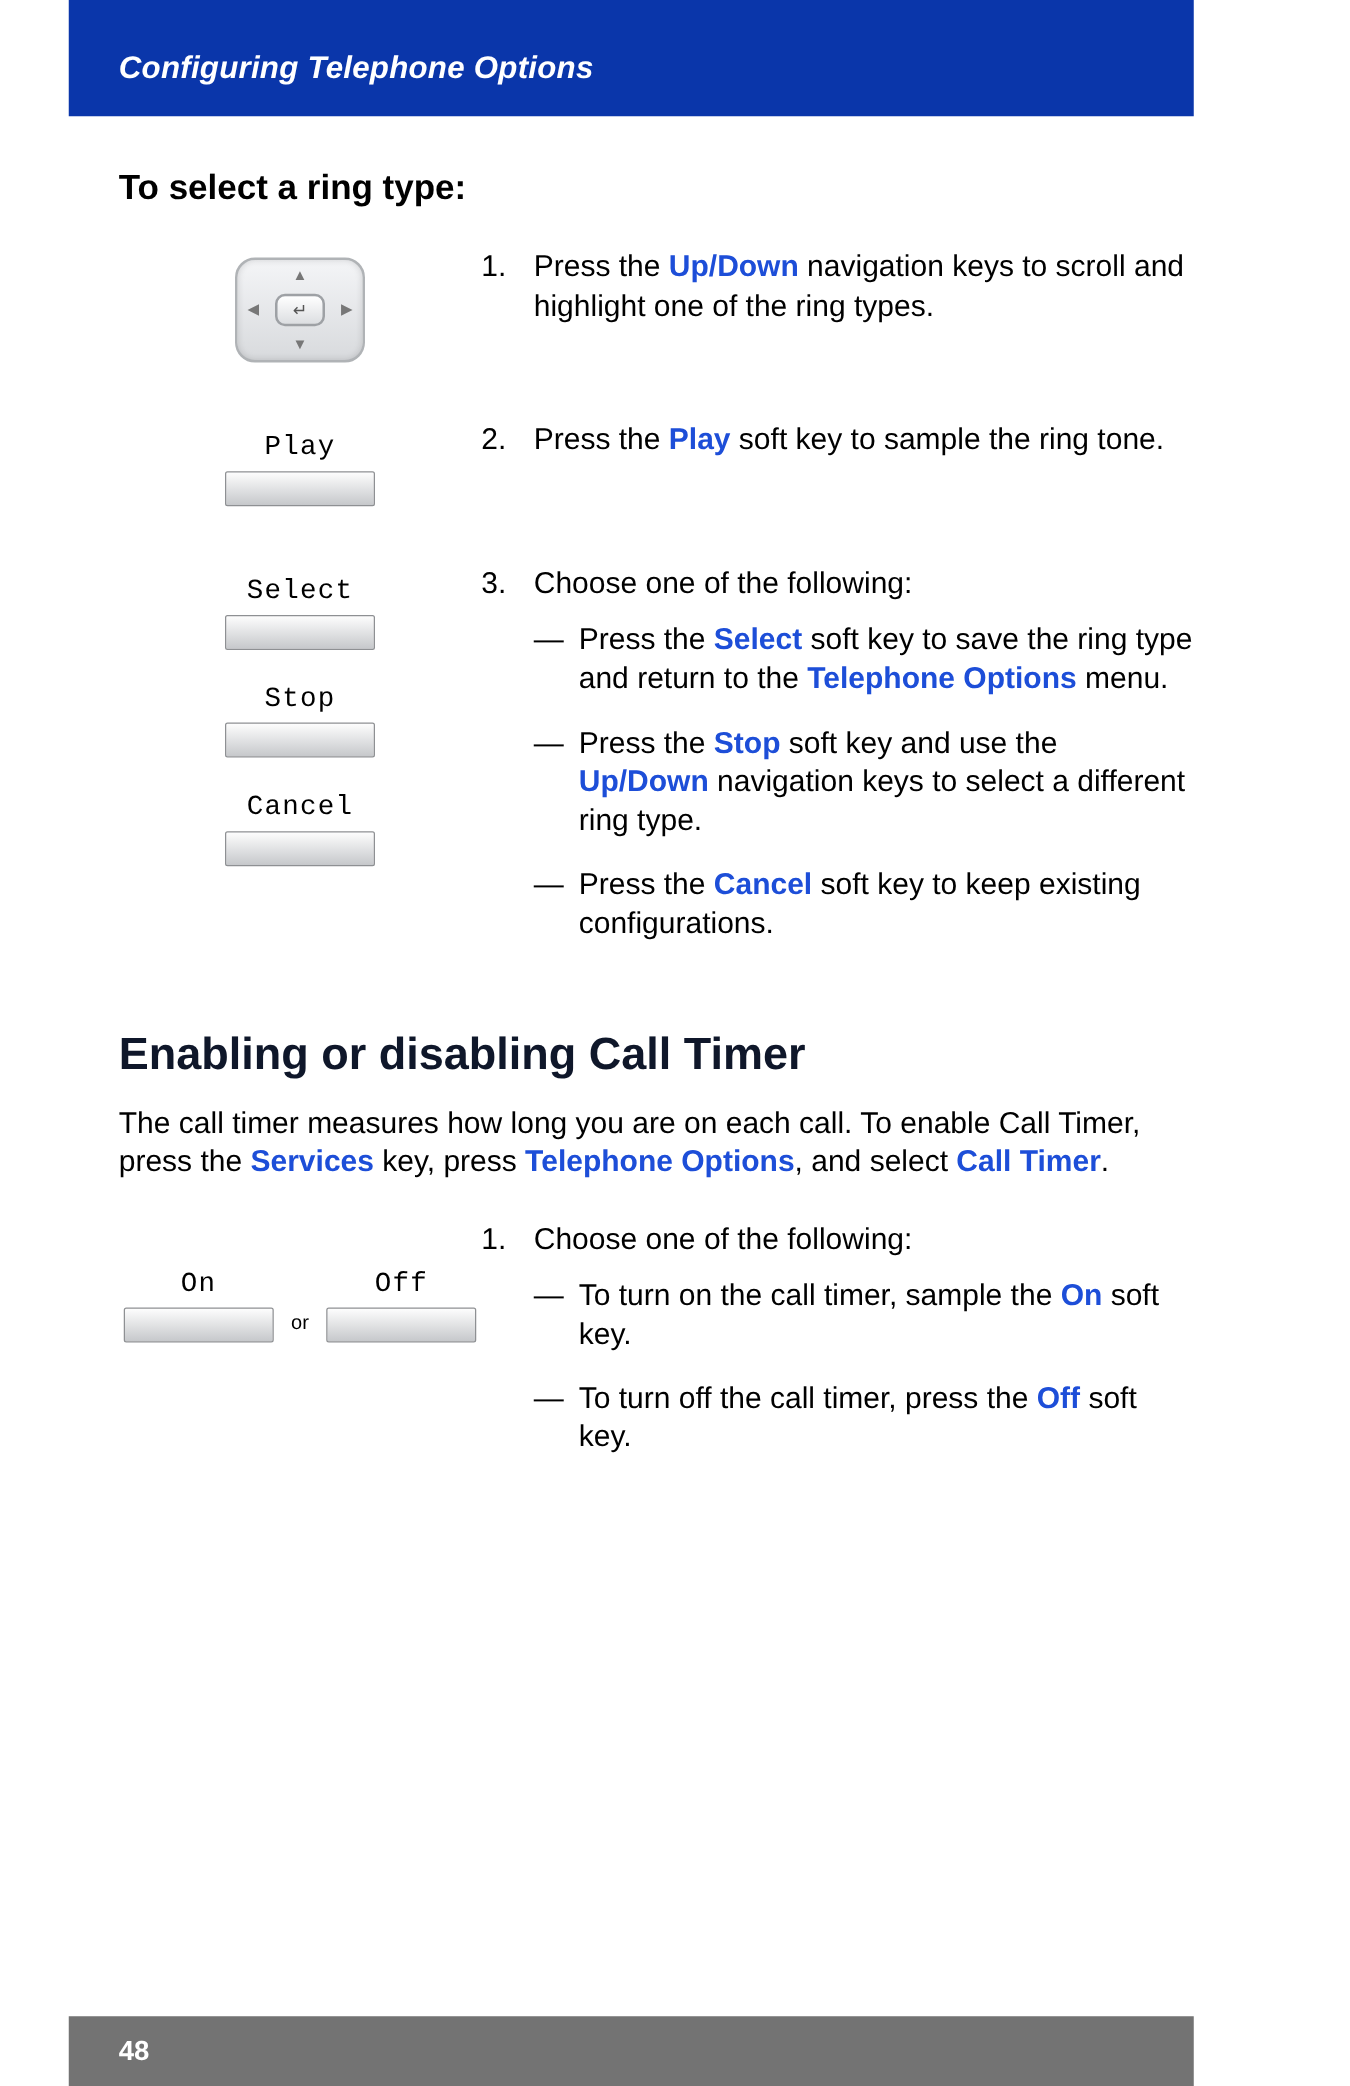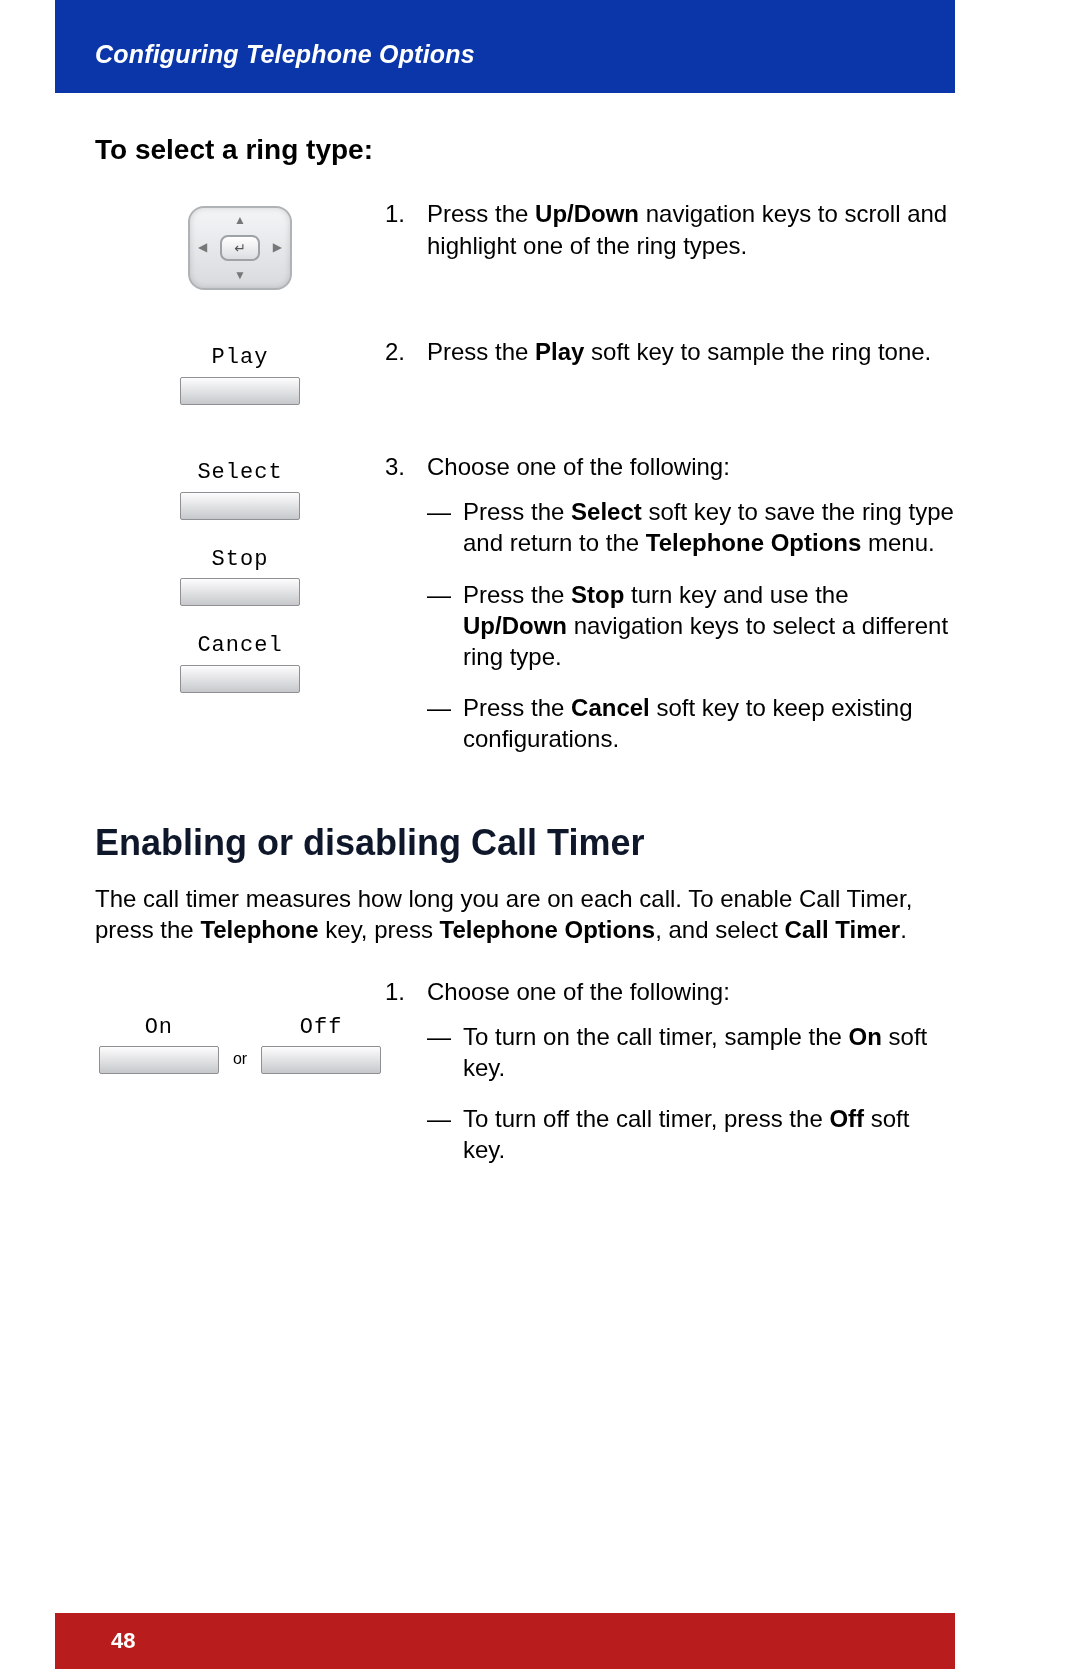--- a/index.html
+++ b/index.html
@@ -56,21 +56,21 @@
     gap: 8px;
     padding-top: 8px;
   }
   .step-right {
     flex: 1;
     display: flex;
     gap: 14px;
   }
   .step-num { width: 28px; flex-shrink: 0; }
   .step-body { flex: 1; }
-  .hl { color: #000000; font-weight: bold; }
+  .hl { color: #1d4ed8; font-weight: bold; }
   .sublist { margin-top: 14px; }
   .subitem { display: flex; gap: 12px; margin-bottom: 20px; }
   .dash { width: 24px; flex-shrink: 0; }
   .section-title {
     color: #0f172a;
     font-size: 36px;
     font-weight: bold;
     margin: 30px 0 16px 0;
   }
   .para { font-size: 24px; line-height: 1.3; margin-bottom: 30px; }
@@ -132,24 +132,24 @@
     padding-top:30px;
   }
   .or-text { font-size:16px; padding-bottom:4px; }
   
   .footer-band {
     position: absolute;
     left: 55px;
     bottom: 0;
     width: 900px;
     height: 56px;
-    background: #b91c1c;
+    background: #737373;
     display:flex;
     align-items:center;
-    padding-left: 56px;
+    padding-left: 40px;
   }
   .footer-band .pageno {
     color:#fff;
     font-weight:bold;
     font-size:22px;
   }
 </style>
 </head>
 <body>
 
@@ -218,37 +218,37 @@
         <div class="sublist">
           <div class="subitem">
             <div class="dash">—</div>
             <div>
               <span>Press the </span><span class="hl">Select</span><span> soft key to save the ring type and return to the </span><span class="hl">Telephone Options</span><span> menu.</span>
             </div>
           </div>
           <div class="subitem">
             <div class="dash">—</div>
             <div>
-              <span>Press the </span><span class="hl">Stop</span><span> turn key and use the </span><span class="hl">Up/Down</span><span> navigation keys to select a different ring type.</span>
+              <span>Press the </span><span class="hl">Stop</span><span> soft key and use the </span><span class="hl">Up/Down</span><span> navigation keys to select a different ring type.</span>
             </div>
           </div>
           <div class="subitem">
             <div class="dash">—</div>
             <div>
               <span>Press the </span><span class="hl">Cancel</span><span> soft key to keep existing configurations.</span>
             </div>
           </div>
         </div>
       </div>
     </div>
   </div>
 
   <div class="section-title">Enabling or disabling Call Timer</div>
   <div class="para">
-    <span>The call timer measures how long you are on each call. To enable Call Timer, press the </span><span class="hl">Telephone</span><span> key, press </span><span class="hl">Telephone Options</span><span>, and select </span><span class="hl">Call Timer</span><span>.</span>
+    <span>The call timer measures how long you are on each call. To enable Call Timer, press the </span><span class="hl">Services</span><span> key, press </span><span class="hl">Telephone Options</span><span>, and select </span><span class="hl">Call Timer</span><span>.</span>
   </div>
 
 
   <div class="step-row">
     <div class="step-left">
       <div class="onoff-row">
         <div class="softkey-group">
           <span class="softkey-label">On</span>
           <div class="softkey-btn"></div>
         </div>

